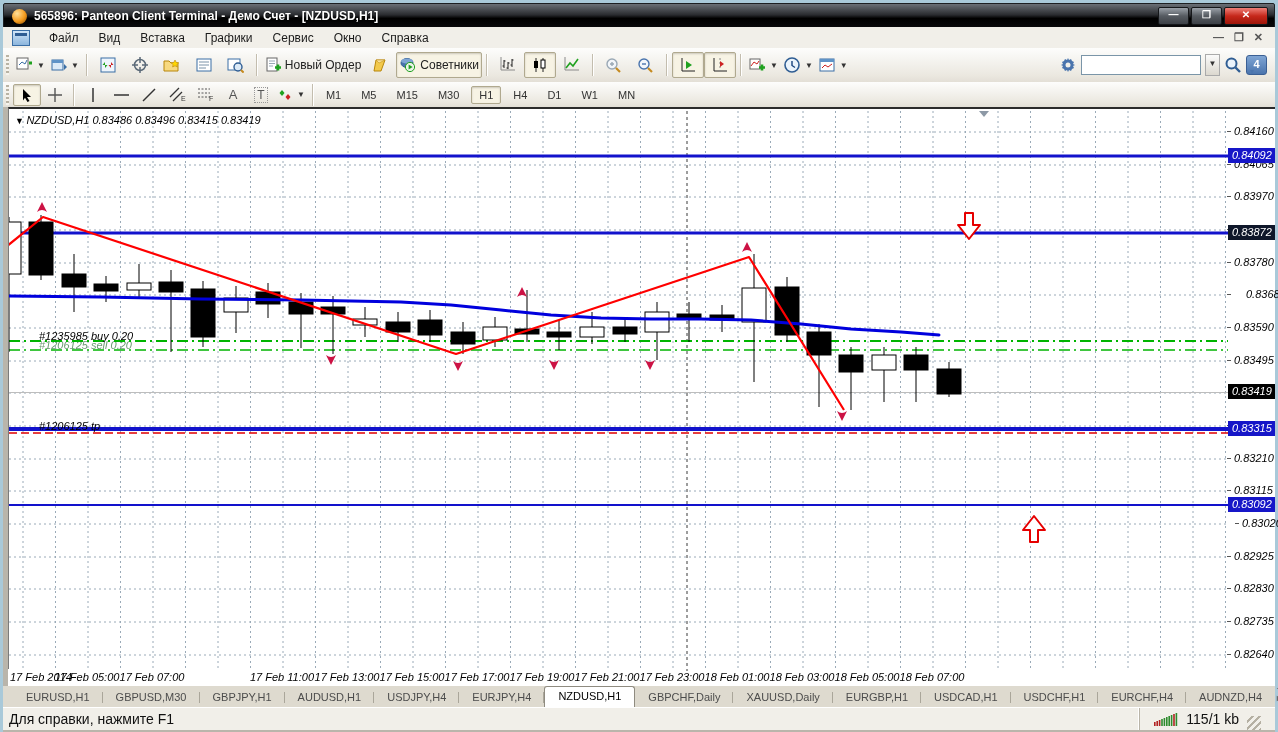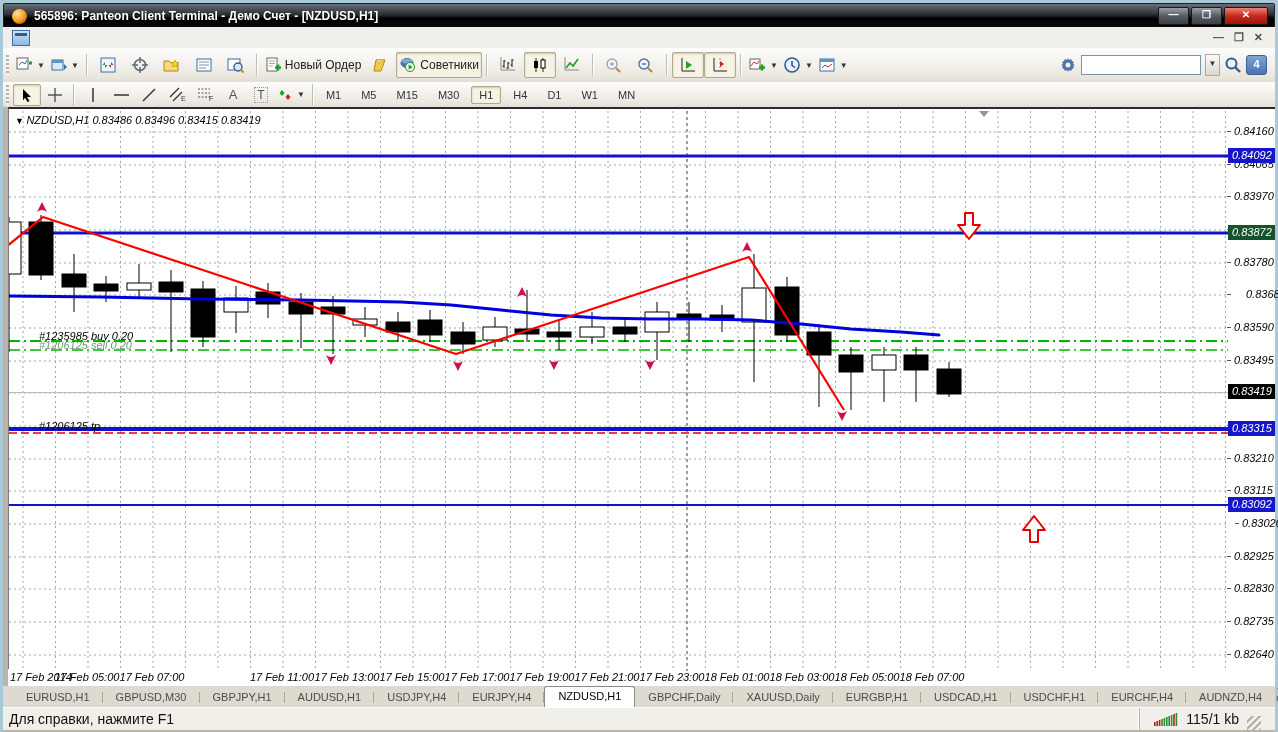--- a/index.html
+++ b/index.html
@@ -101,20 +101,29 @@
   <div id="title-text">565896: Panteon Client Terminal - Демо Счет - [NZDUSD,H1]</div>
   <div id="win-controls">
     <div class="wbtn">—</div>
     <div class="wbtn">❐</div>
     <div class="wbtn close">✕</div>
   </div>
 </div>
 
 <div id="menubar" class="abs">
   <div id="menu-icon"></div>
+  <div id="menu-items" style="display: flex;">
+      <div class="menu-item">Файл</div>
+      <div class="menu-item">Вид</div>
+      <div class="menu-item">Вставка</div>
+      <div class="menu-item">Графики</div>
+      <div class="menu-item">Сервис</div>
+      <div class="menu-item">Окно</div>
+      <div class="menu-item">Справка</div>
+    </div>
   <div id="mdi-controls">
     <span>—</span>
     <span>❐</span>
     <span>✕</span>
   </div>
 </div>
 
 <div id="toolbar1" class="toolbar abs">
   <div class="grip"></div>
   <div class="tb-btn">
@@ -506,21 +515,21 @@
       <div class="tick-row" style="top: 277px;"><div class="tick-dash"></div><span class="tick-txt">0.83400</span></div>
       <div class="tick-row" style="top: 310px;"><div class="tick-dash"></div><span class="tick-txt">0.83305</span></div>
       <div class="tick-row" style="top: 343px;"><div class="tick-dash"></div><span class="tick-txt">0.83210</span></div>
       <div class="tick-row" style="top: 375px;"><div class="tick-dash"></div><span class="tick-txt">0.83115</span></div>
       <div class="tick-row" style="top: 408px; margin-left: 8px;"><div class="tick-dash"></div><span class="tick-txt">0.83020</span></div>
       <div class="tick-row" style="top: 441px;"><div class="tick-dash"></div><span class="tick-txt">0.82925</span></div>
       <div class="tick-row" style="top: 473px;"><div class="tick-dash"></div><span class="tick-txt">0.82830</span></div>
       <div class="tick-row" style="top: 506px;"><div class="tick-dash"></div><span class="tick-txt">0.82735</span></div>
       <div class="tick-row" style="top: 539px;"><div class="tick-dash"></div><span class="tick-txt">0.82640</span></div>
       <div class="badge" style="top: 39px; background: rgb(22, 22, 200);">0.84092</div>
-      <div class="badge" style="top: 116px; background: #14532d;">0.83872</div>
+      <div class="badge" style="top: 116px; background: #0f172a;">0.83872</div>
       <div class="badge" style="top: 275px; background: rgb(0, 0, 0);">0.83419</div>
       <div class="badge" style="top: 312px; background: rgb(22, 22, 200);">0.83315</div>
       <div class="badge" style="top: 388px; background: rgb(22, 22, 200);">0.83092</div>
     </div>
   <div id="axis" class="abs">
       <div class="t-label left" style="left: 2px;">17 Feb 2014</div>
       <div class="t-label" style="left: 79px;">17 Feb 05:00</div>
       <div class="t-label" style="left: 144px;">17 Feb 07:00</div>
       <div class="t-label" style="left: 226px; margin-top: 16px;">17 Feb 09:00</div>
       <div class="t-label" style="left: 274px;">17 Feb 11:00</div>

